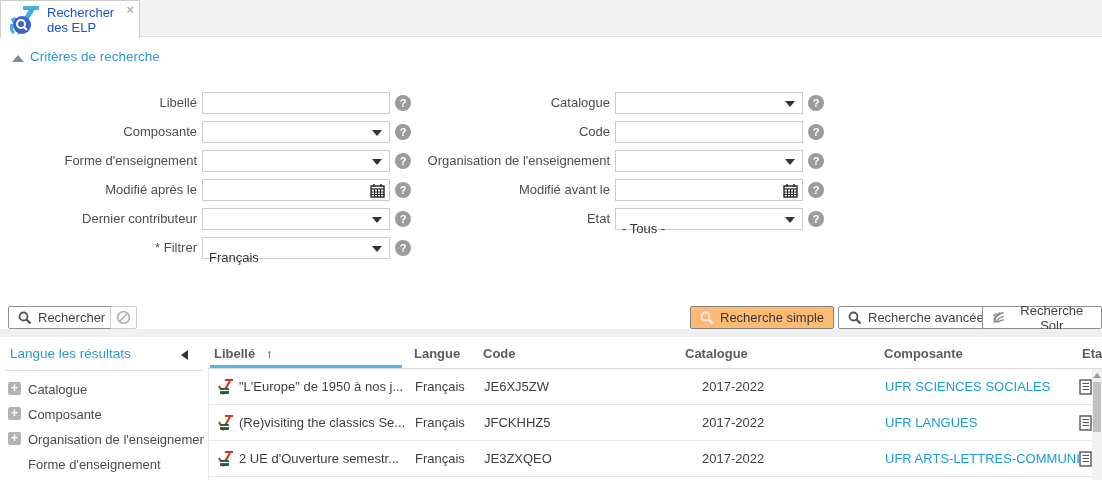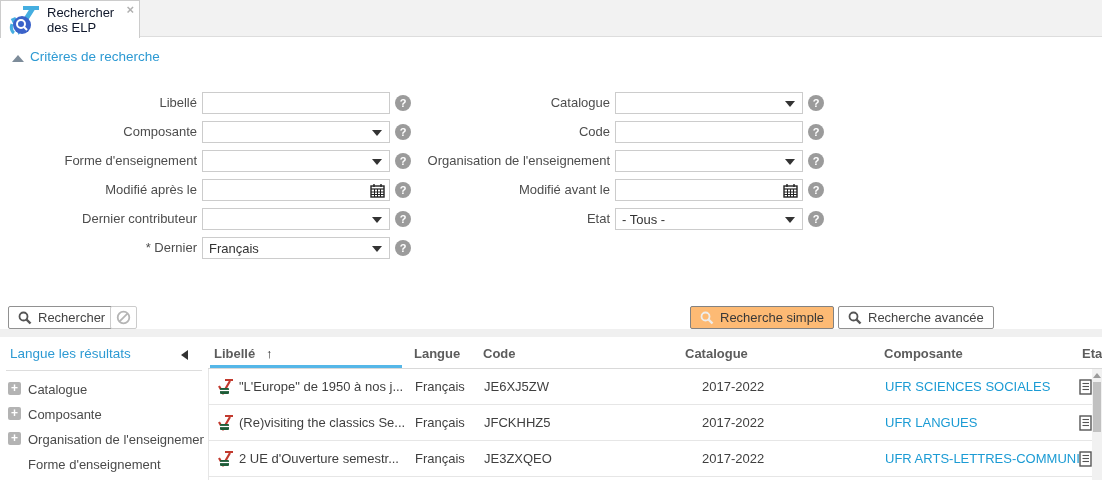--- a/index.html
+++ b/index.html
@@ -3,33 +3,33 @@
 <meta charset="utf-8">
 <style>
   html,body{margin:0;padding:0;background:#fff;}
   #app{position:relative;width:1102px;height:480px;background:#fff;overflow:hidden;
        font-family:"Liberation Sans",sans-serif;font-size:13px;color:#444;}
   
   .tabstrip{position:absolute;left:139px;top:0;width:963px;height:37px;background:#f2f2f2;
             border-bottom:1px solid #ddd;box-sizing:border-box;}
   .tab{position:absolute;left:0;top:0;width:140px;height:38px;background:#fff;
        border:1px solid #ccc;border-bottom:none;box-sizing:border-box;}
-  .tab-label{position:absolute;left:46px;top:4px;width:82px;color:#0f172a;line-height:15px;}
+  .tab-label{position:absolute;left:46px;top:4px;width:82px;color:#1d4ed8;line-height:15px;}
   .tab-close{position:absolute;right:5px;top:1px;color:#b0b0b0;font-weight:bold;font-size:13px;cursor:pointer;}
   
   .crit-arrow{position:absolute;left:12px;top:55px;width:0;height:0;
               border-left:6px solid transparent;border-right:6px solid transparent;border-bottom:7px solid #7d8c9a;}
   .crit-title{position:absolute;left:30px;top:49px;color:#2d9ad3;font-size:13.5px;}
   
   .lbl{position:absolute;top:3px;color:#4d4d4d;text-align:right;white-space:nowrap;overflow:hidden;}
   .lbl.l{left:0;width:197px;}
   .lbl.r{left:370px;width:240px;}
   .frow{position:absolute;left:0;width:1102px;height:22px;}
   .field{position:absolute;top:0;height:22px;width:188px;border:1px solid #ccc;background:#fff;
-         box-sizing:border-box;font-family:"Liberation Sans",sans-serif;font-size:13px;color:#333;padding:1px 6px;}
+         box-sizing:border-box;font-family:"Liberation Sans",sans-serif;font-size:13px;color:#333;padding:10px 6px;}
   .field.fl{left:202px;} .field.fr{left:615px;}
   .sel{line-height:20px;padding-right:22px;cursor:pointer;}
   .sel::after{content:"";position:absolute;right:7px;top:8px;width:0;height:0;
               border-left:5px solid transparent;border-right:5px solid transparent;border-top:6px solid #333;}
   .cal-ic{position:absolute;right:4px;top:3px;}
   .help{position:absolute;top:3px;width:16px;height:16px;border-radius:50%;background:#9b9b9b;color:#fff;
         font-size:11px;font-weight:bold;text-align:center;line-height:16px;cursor:pointer;}
   .help.hl{left:395px;} .help.hr{left:808px;}
   
   .btn{position:absolute;top:306px;height:23px;display:inline-flex;align-items:center;gap:6px;
@@ -121,21 +121,21 @@
       </svg>
     </div>
     <div class="help hl">?</div>
   </div>
   <div class="frow" style="top:208px">
     <div class="lbl l">Dernier contributeur</div>
     <div class="field fl sel"></div>
     <div class="help hl">?</div>
   </div>
   <div class="frow" style="top:237px">
-    <div class="lbl l">* Dernier</div>
+    <div class="lbl l">* Filtrer</div>
     <div class="field fl sel">Français</div>
     <div class="help hl">?</div>
   </div>
 
   <div class="frow" style="top:92px">
     <div class="lbl r">Catalogue</div>
     <div class="field fr sel"></div>
     <div class="help hr">?</div>
   </div>
   <div class="frow" style="top:121px">
@@ -191,20 +191,32 @@
     </svg>
     <span>Recherche simple</span>
   </button>
   <button class="btn" style="left:838px">
     <svg width="14" height="14" viewBox="0 0 14 14">
       <circle cx="5.5" cy="5.5" r="4" fill="none" stroke="#555" stroke-width="1.8"></circle>
       <line x1="8.5" y1="8.5" x2="12.5" y2="12.5" stroke="#555" stroke-width="2.4"></line>
     </svg>
     <span>Recherche avancée</span>
   </button>
+  <button class="btn" style="left:982px">
+    <svg width="15" height="15" viewBox="0 0 15 15">
+      <g stroke="#8a8a8a" stroke-width="1.6" fill="none">
+        <path d="M2 13 Q4 4 13 2"></path>
+        <path d="M3 13 Q7 8 13 6"></path>
+        <path d="M5 13 Q9 11 13 10"></path>
+        <path d="M2 10 Q5 4 9 2"></path>
+        <path d="M2 6 Q3 4 5 3"></path>
+      </g>
+    </svg>
+    <span>Recherche Solr</span>
+  </button>
 
   <div class="strip"></div>
 
   <div class="flt-title">Langue les résultats</div>
   <div class="flt-collapse"></div>
   <div class="flt-divider"></div>
   <div class="flt-item" style="top:381px">
     <span class="plus">+</span>
     <span class="flt-lbl">Catalogue</span>
   </div>

